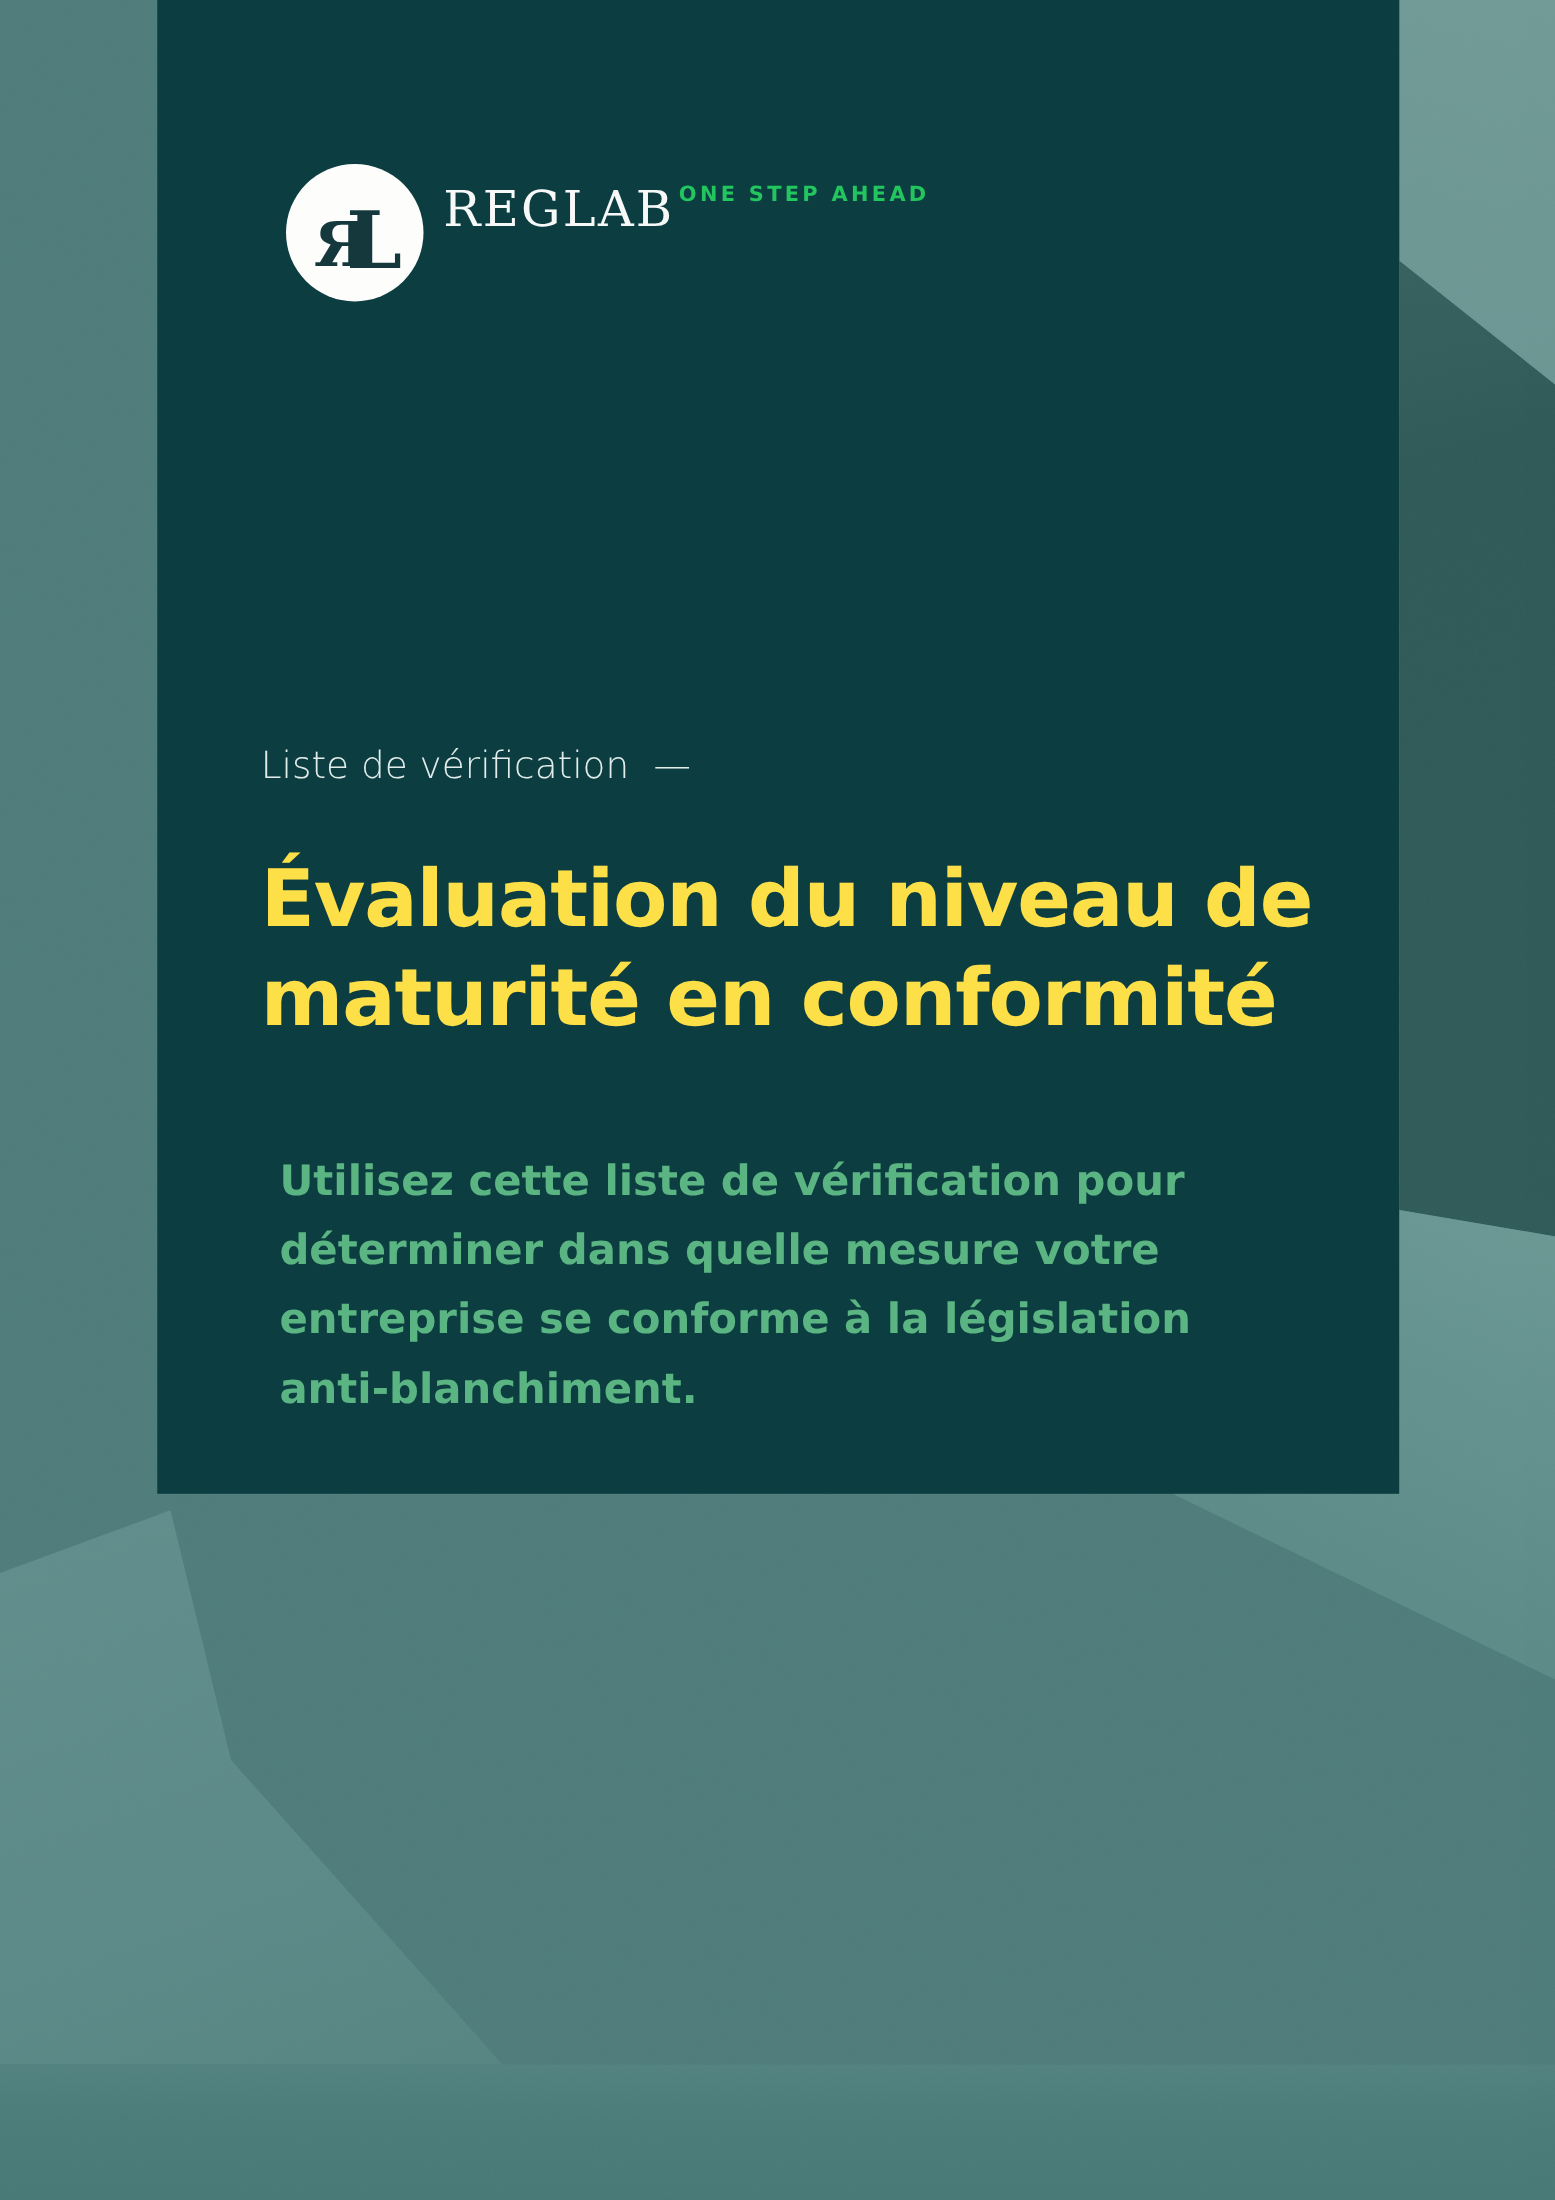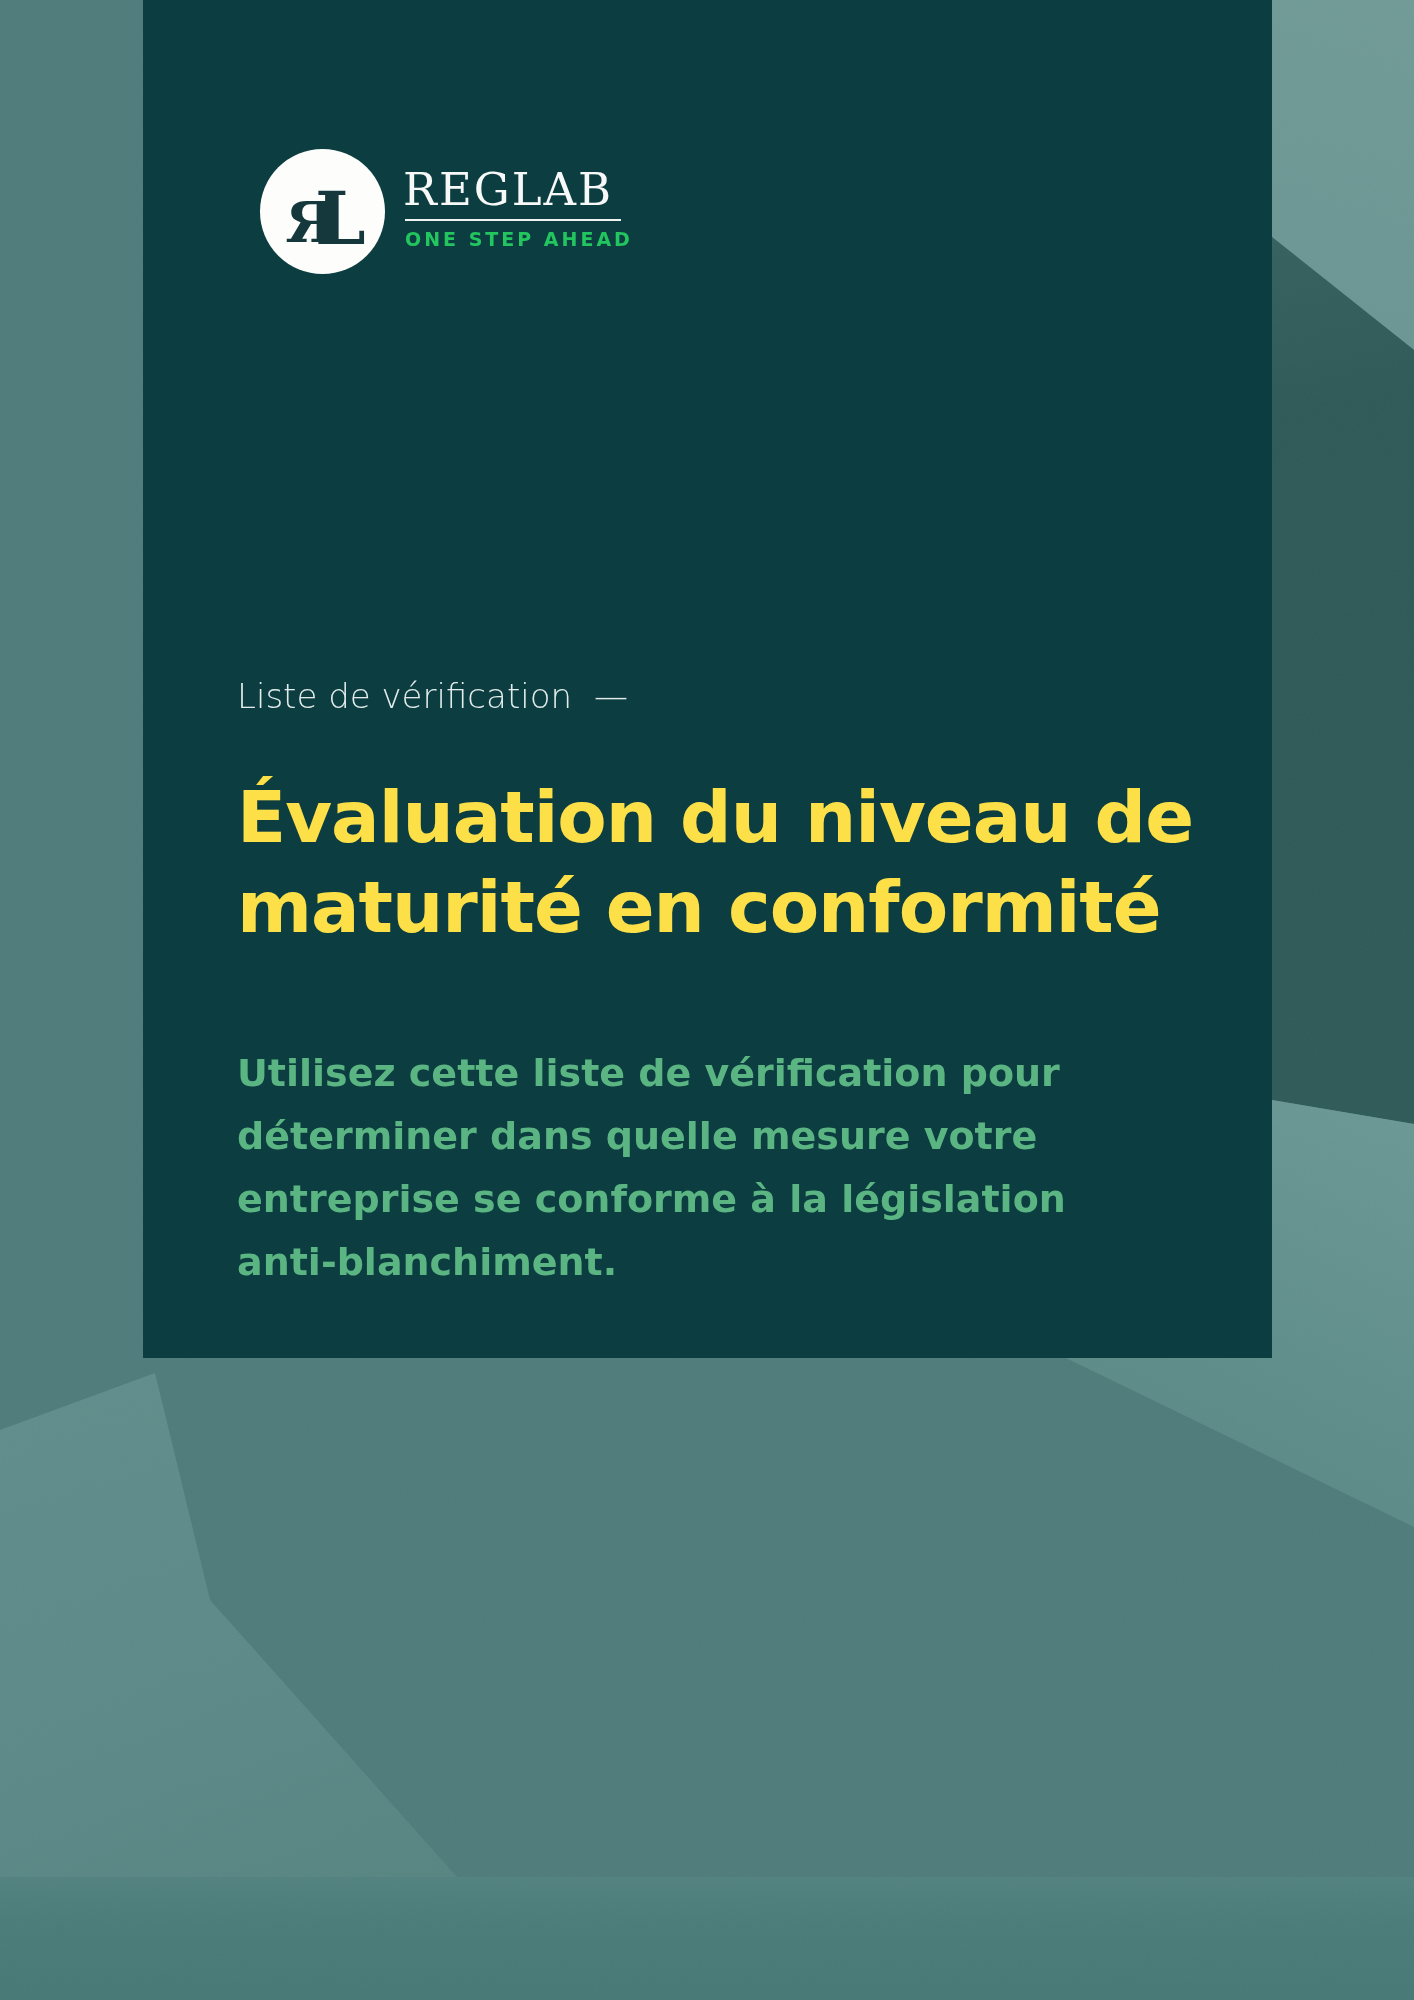--- a/index.html
+++ b/index.html
@@ -77,21 +77,21 @@
   .logo-monogram .mono-r {
     font-size: 56px; font-weight: 700;
     transform: translate(6px, -2px);
   }
   .logo-monogram .mono-l {
     font-size: 72px; font-weight: 700;
     margin-left: -14px;
   }
   .logo-text {
     margin-left: 18px; margin-top: 17px;
-    display: flex; flex-direction: column;
+    display: flex; 
     width: 234px;
   }
   .logo-name {
     font-family: "DejaVu Serif", serif;
     font-size: 45px; line-height: 48px;
     letter-spacing: 2px;
     color: #F7F9F8;
     white-space: nowrap;
   }
   .logo-divider {
@@ -116,21 +116,21 @@
   .eyebrow .dash { font-weight: 300; }
   .cover-title {
     position: absolute; left: 94px; top: 772px;
     font-size: 72px; font-weight: 700;
     letter-spacing: -1px;
     line-height: 90px;
     color: #fde047;
     white-space: pre-line;
   }
   .cover-description {
-    position: absolute; left: 94px; top: 1042px;
+    position: absolute; left: 111px; top: 1042px;
     font-size: 38px; font-weight: 600;
     line-height: 63px;
     color: #5BB582;
     white-space: pre-line;
   }
 </style>
 </head>
 <body>
 
 <div class="canvas">

